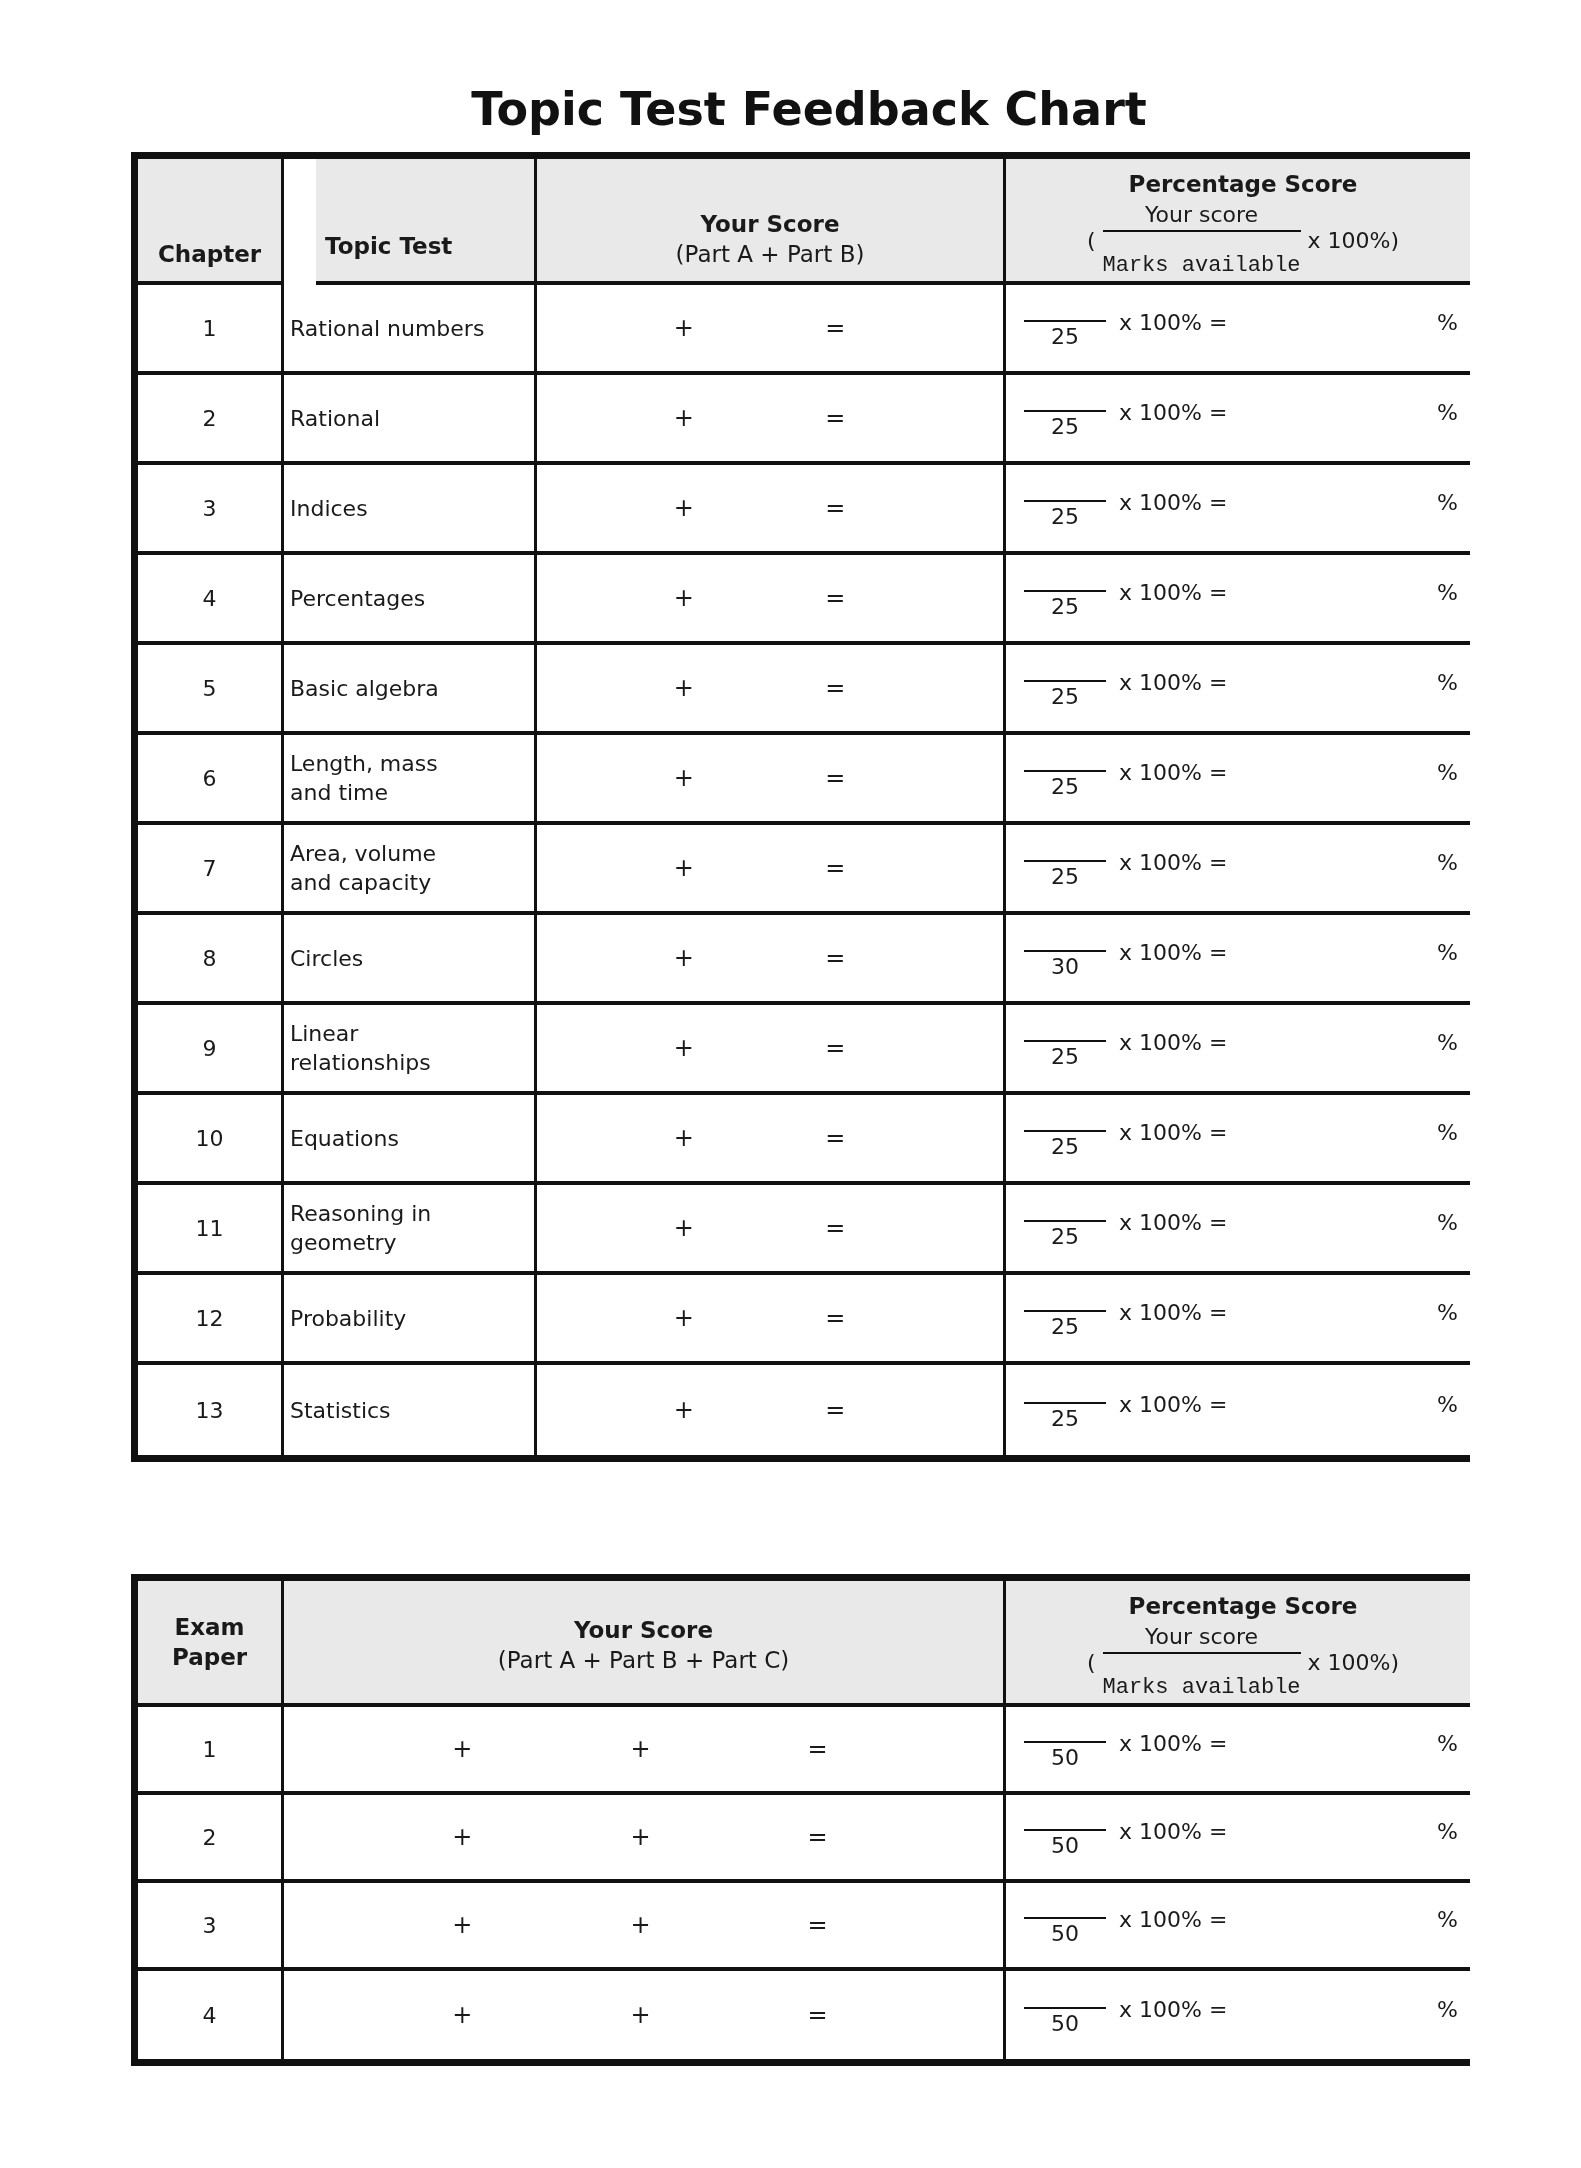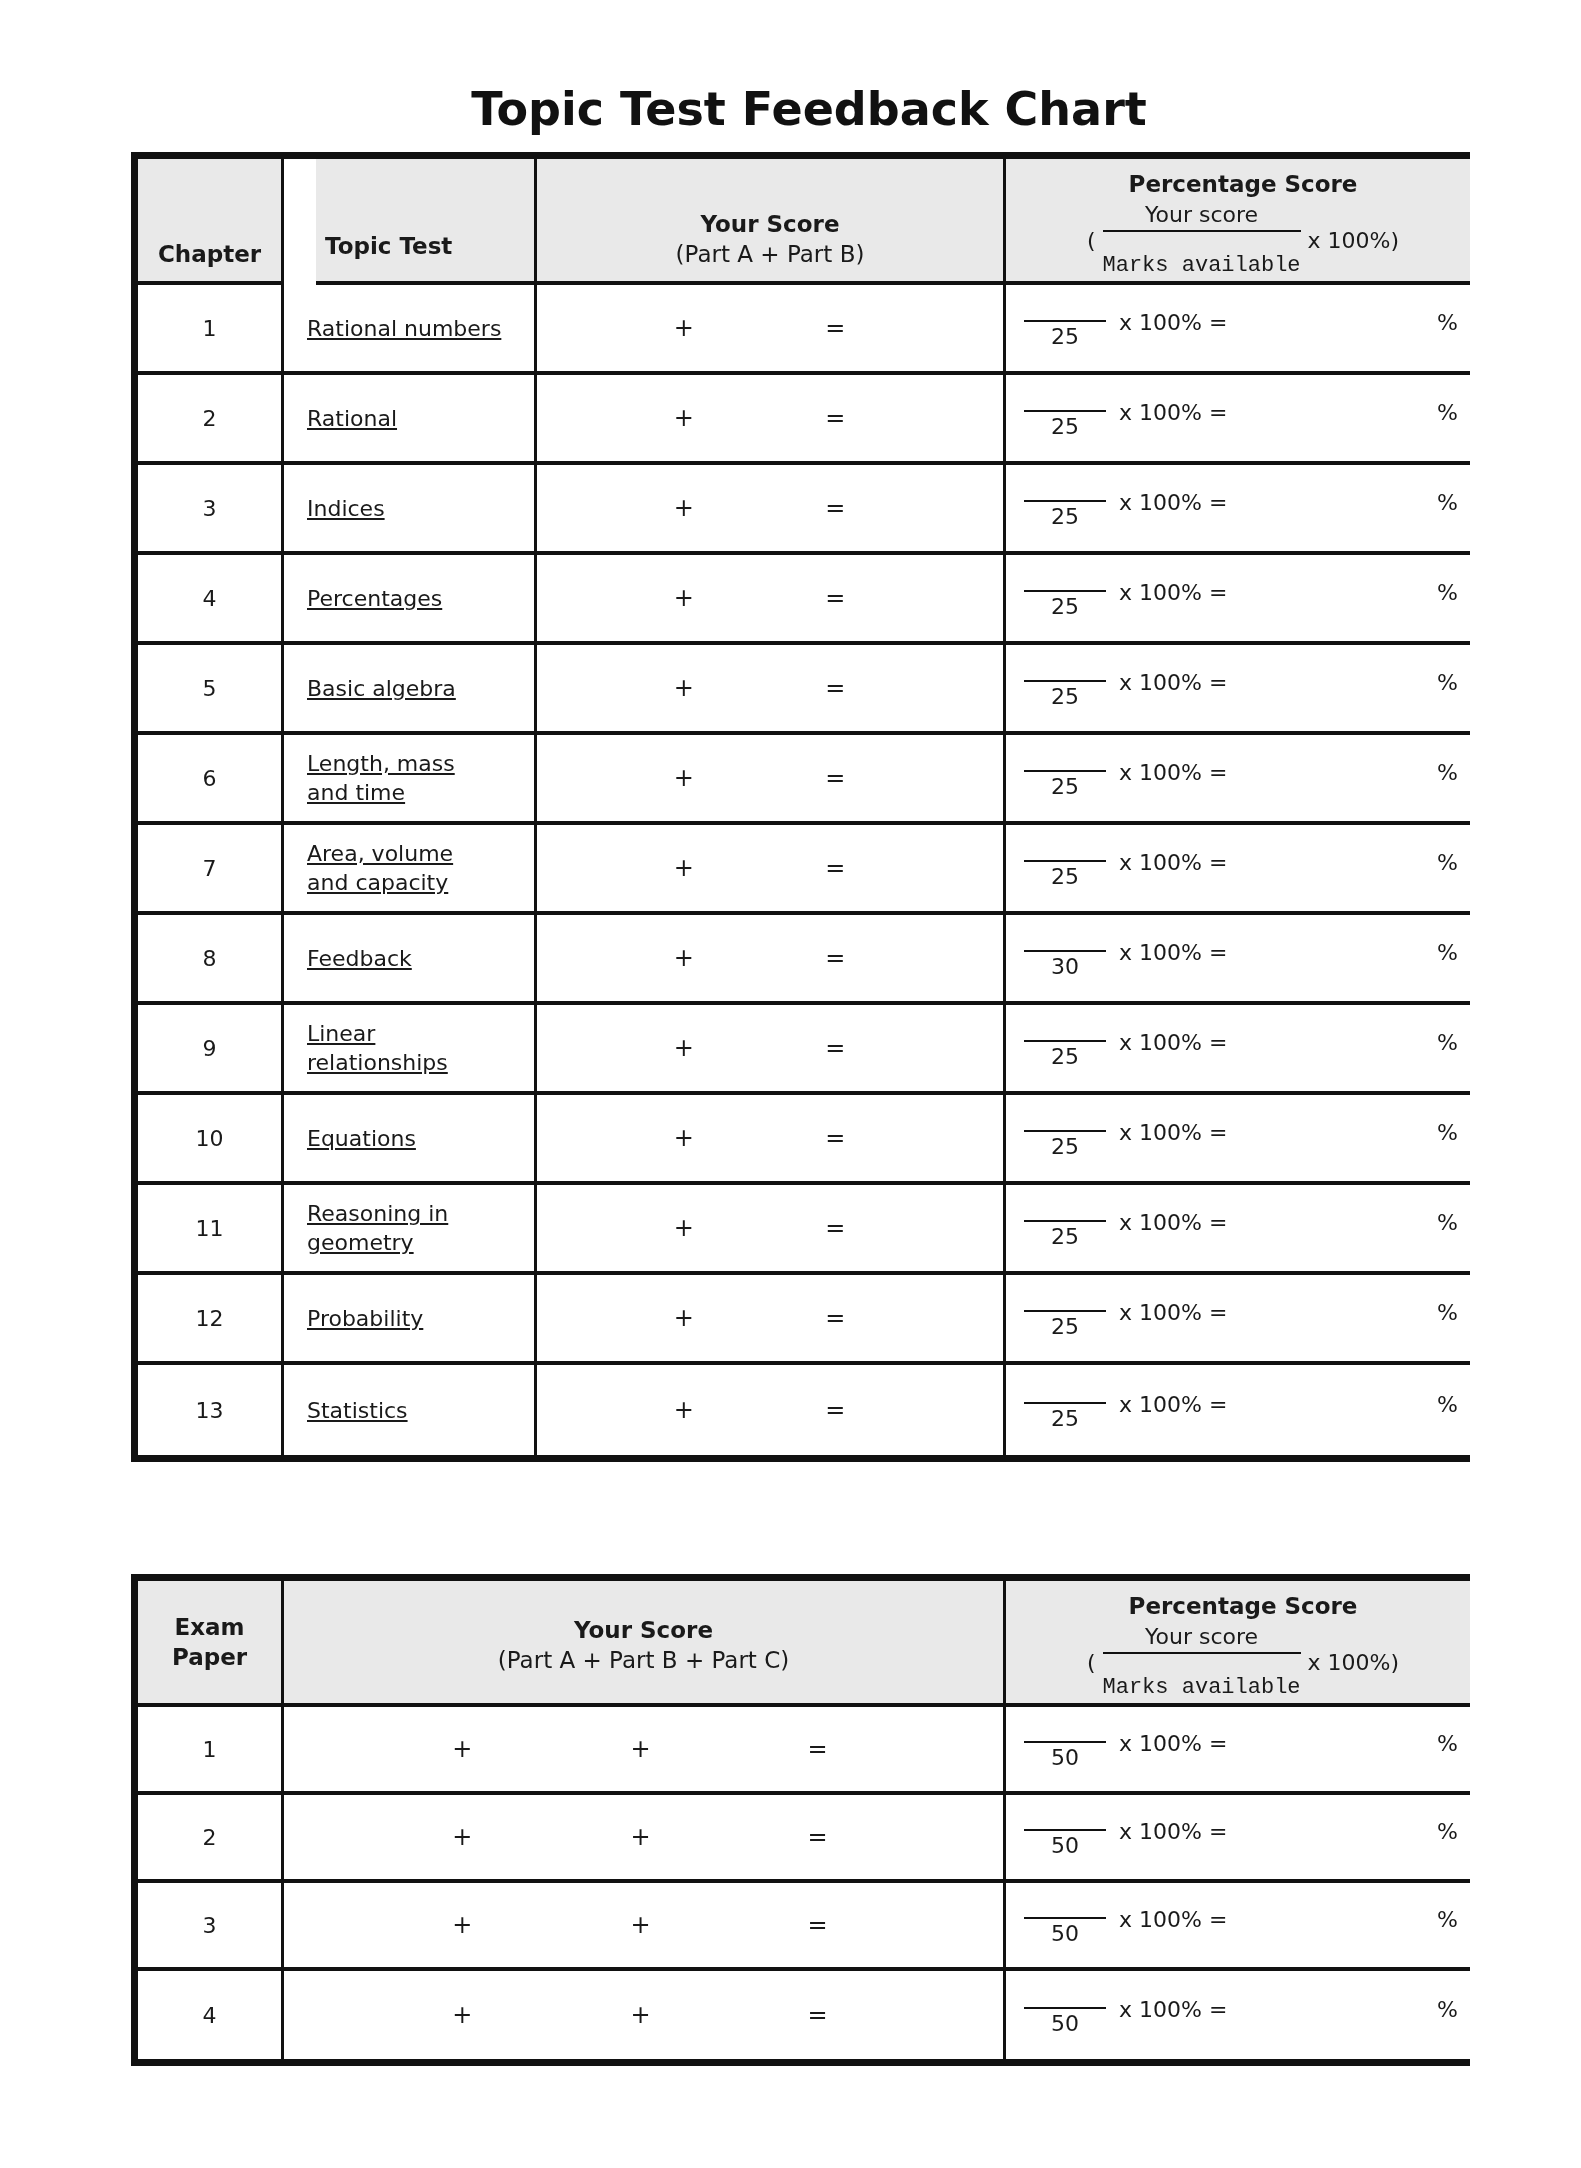--- a/index.html
+++ b/index.html
@@ -37,21 +37,21 @@
   .h-exam { display:flex; flex-direction:column; align-items:center; justify-content:center; font-weight:700; line-height:30px; }
   .h-pct { display:flex; flex-direction:column; align-items:center; padding-top:12px; }
   .h-pct .t { font-weight:700; }
   .hfr { display:flex; align-items:center; margin-top:5px; font-size:22px; font-weight:400; }
   .hfrac { display:flex; flex-direction:column; margin:0 7px; text-align:center; }
   .hfrac .num { border-bottom:2px solid #111111; padding:0 10px 3px; }
   .hfrac .den { padding-top:21px;font-family:Liberation Mono, monospace; }
 
   
   .chap { display:flex; align-items:center; justify-content:center; }
-  .topic { display:flex; align-items:center; padding-left:23px; padding-right:4px; line-height:29px; white-space:pre-line;text-decoration:underline; }
+  .topic { display:flex; align-items:center; padding-left:6px; padding-right:4px; line-height:29px; white-space:pre-line; }
   .score { position:relative; }
   .sym { position:absolute; top:50%; transform:translate(-50%,-50%); font-size:24px; }
   .t1-plus { left:31.5%; }
   .t1-eq   { left:64%; }
   .t2-plus1 { left:24.8%; }
   .t2-plus2 { left:49.6%; }
   .t2-eq    { left:74.2%; }
   .pct { display:flex; align-items:center; padding-left:18px; padding-right:22px; }
   .frac { display:flex; flex-direction:column; align-items:center; transform:translateY(8px); }
   .frac .bar { width:82px; height:0; border-bottom:2px solid #111111; }
@@ -187,21 +187,21 @@
     <div class="cell bB pct">
       <span class="frac">
           <span class="bar"></span>
           <span class="den">25</span>
         </span>
       <span class="x100">x 100% =</span>
       <span class="pctsign">%</span>
     </div>
 
     <div class="cell bR bB chap">8</div>
-    <div class="cell bR bB topic">Feedback</div>
+    <div class="cell bR bB topic">Circles</div>
     <div class="cell bR bB score">
       <span class="sym t1-plus">+</span>
       <span class="sym t1-eq">=</span>
     </div>
     <div class="cell bB pct">
       <span class="frac">
           <span class="bar"></span>
           <span class="den">30</span>
         </span>
       <span class="x100">x 100% =</span>

